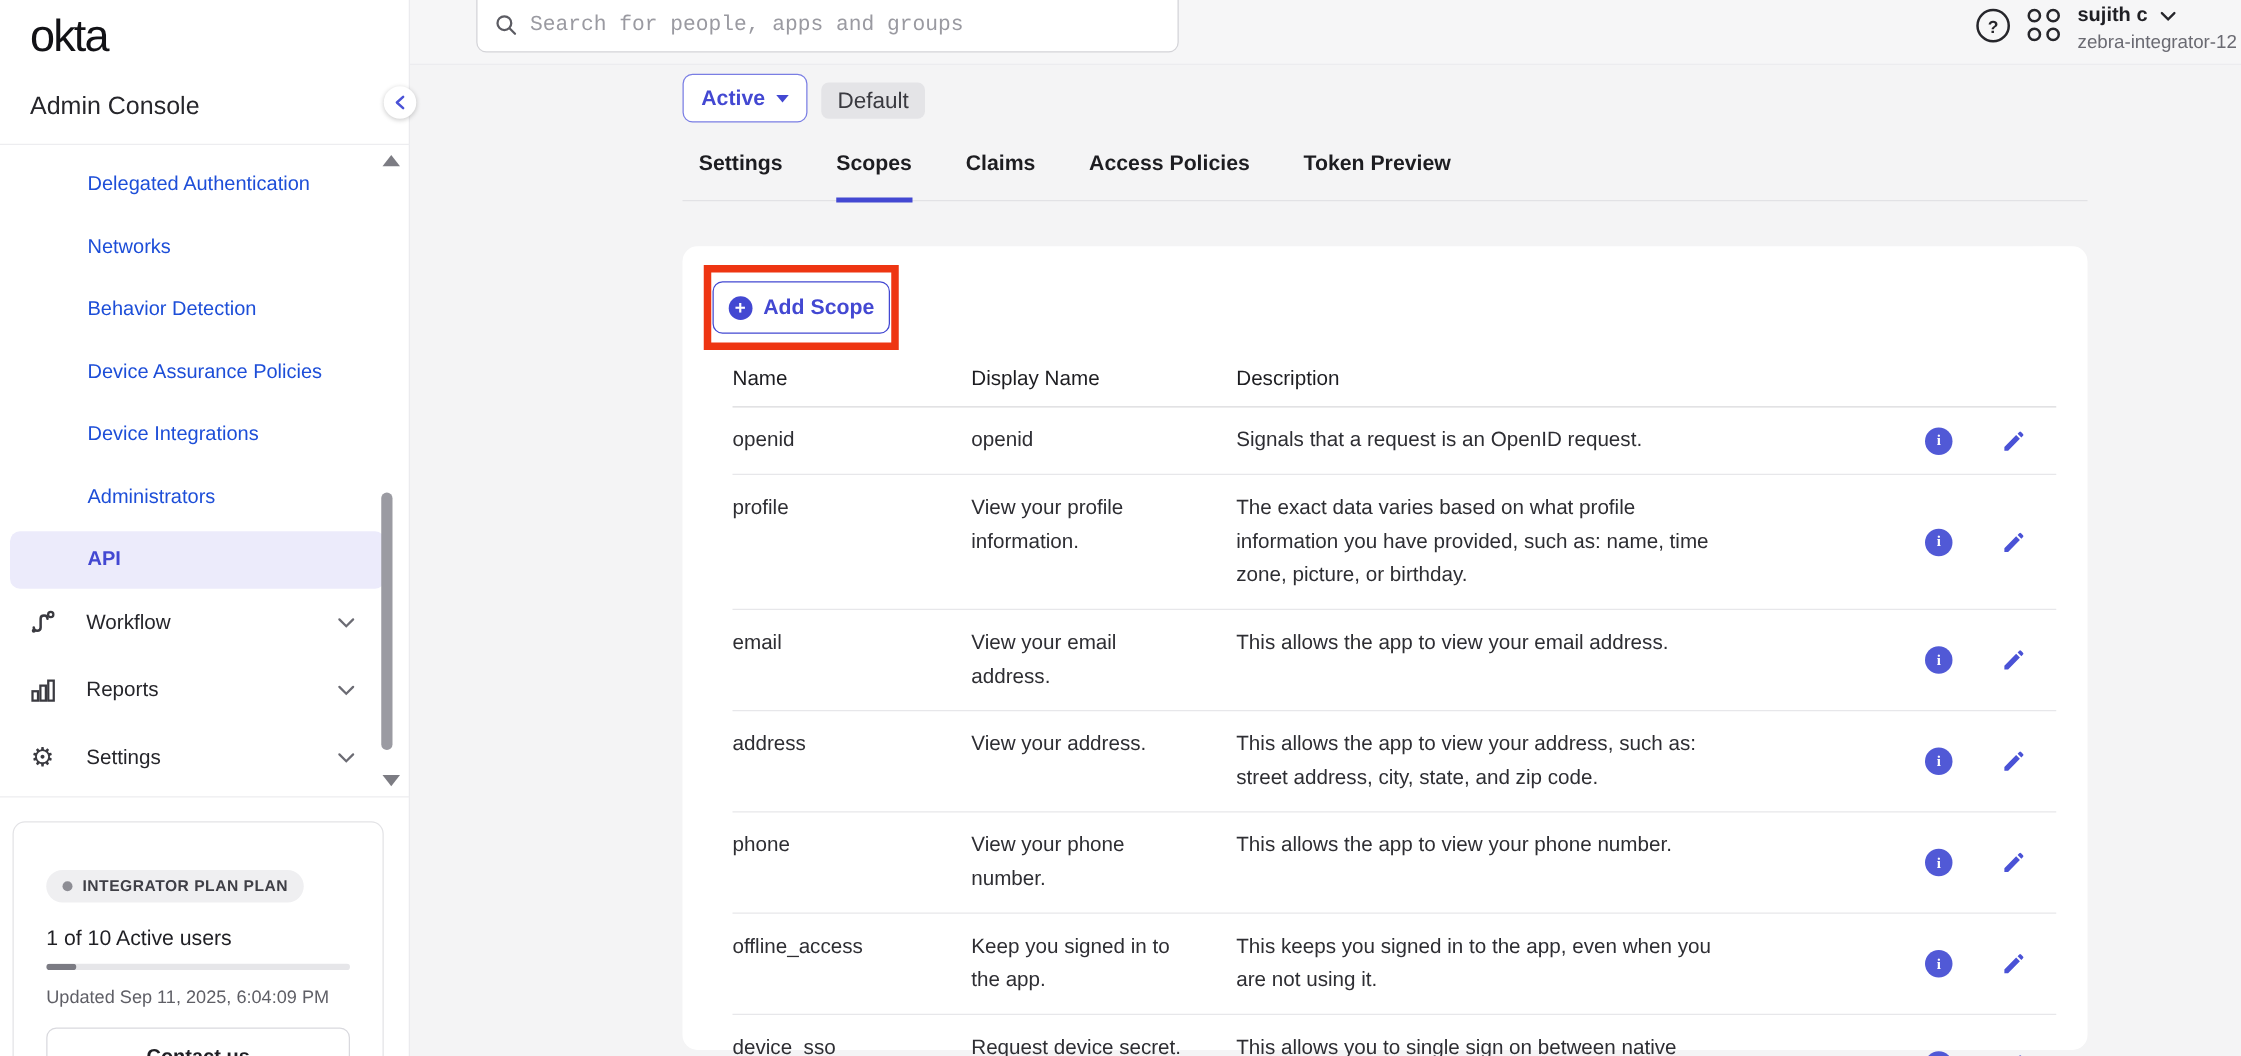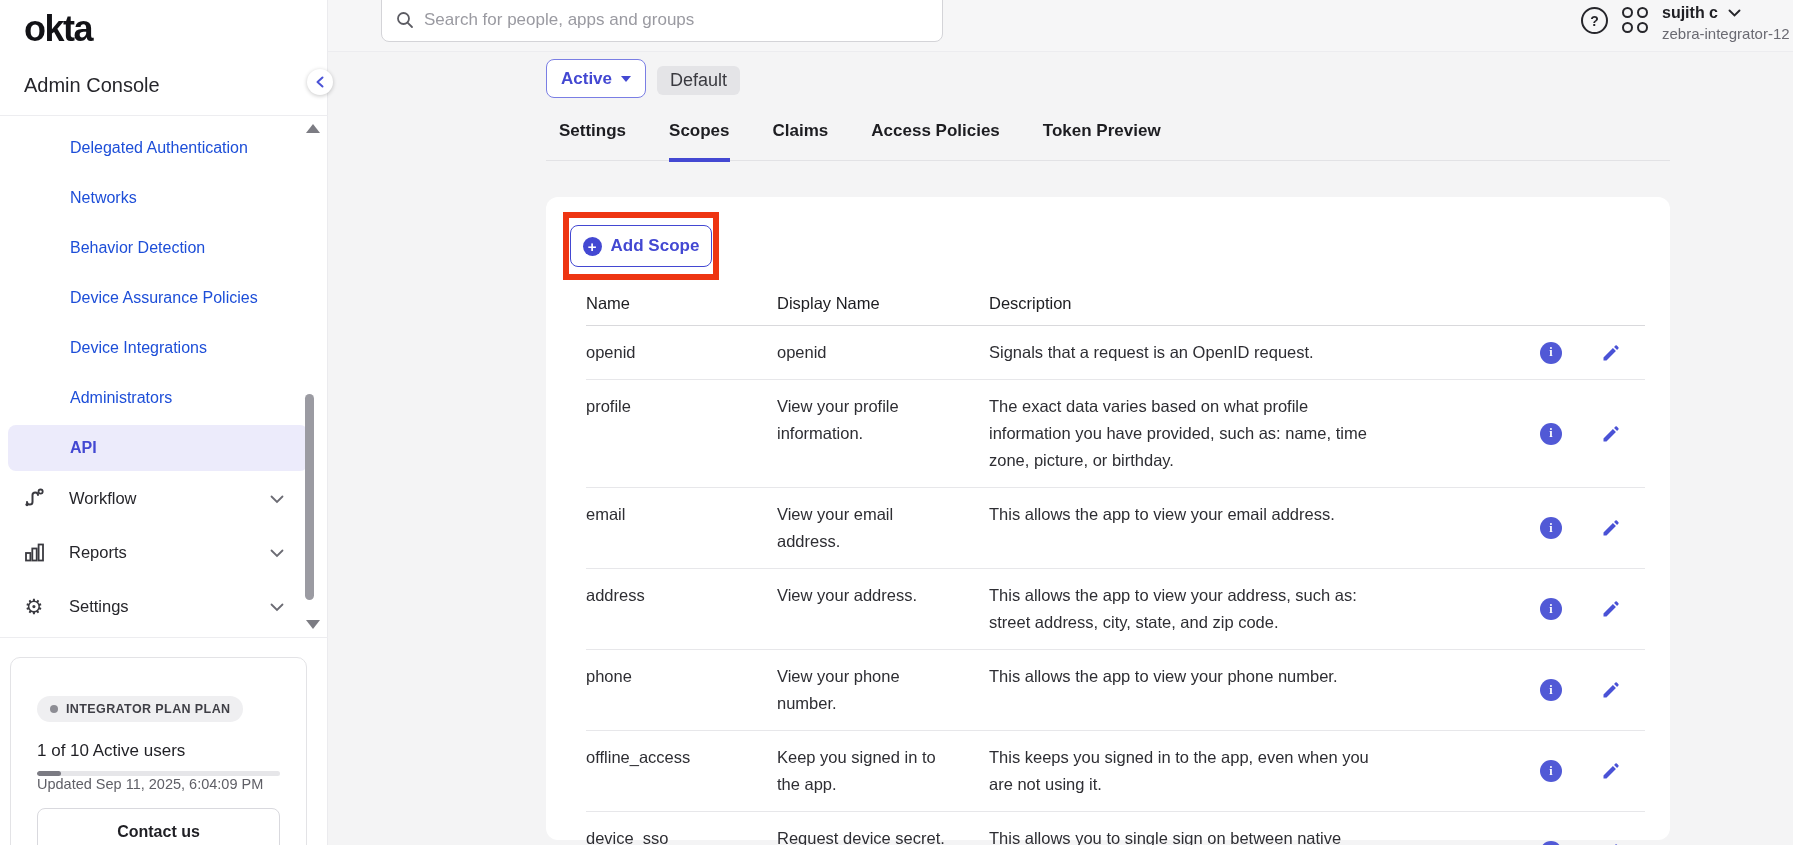--- a/index.html
+++ b/index.html
@@ -6,21 +6,21 @@
     --accent:#4348d2; --accent-soft:#ecebfb; --annotation-red:#ee3512;
     --ink:#1d1d21; --ink-2:#2f2f34; --muted:#6a6a72; --line:#e7e7ea;
     --bg:#f4f4f5; --card:#ffffff;
   }
   *{box-sizing:border-box;margin:0;padding:0}
   html,body{width:1793px;height:845px;overflow:hidden}
   body{font-family:"Liberation Sans",sans-serif;background:var(--bg);color:var(--ink-2);position:relative}
 
   
   .sidebar{position:absolute;left:0;top:0;width:328px;height:845px;background:#fff;border-right:1px solid #ebebee;z-index:3}
-  .logo{position:absolute;left:24px;top:8px;font-size:36px;font-weight:700;letter-spacing:-1.5px;color:#121216}
+  .logo{position:absolute;left:24px;top:8px;font-size:36px;font-weight:400;letter-spacing:-1.5px;color:#121216}
   .console-title{position:absolute;left:24px;top:74px;font-size:20px;color:#26262b}
   .sb-divider-top{position:absolute;left:0;top:115px;width:328px;height:1px;background:#ededf0}
   .nav{position:absolute;left:0;top:123px;width:328px}
   .subitem{display:flex;align-items:center;height:50px;margin:0 20px 0 8px;padding-left:62px;font-size:16px;color:#1d4ed8;border-radius:8px;cursor:pointer}
   .subitem.active{background:var(--accent-soft);color:var(--accent);font-weight:700;height:46px;margin-top:2px}
   .topitem{display:flex;align-items:center;height:54px;padding:0 44px 0 22px;font-size:16.5px;color:#26262b;cursor:pointer}
   .topitem .lbl{margin-left:23px}
   .topitem .chev{margin-left:auto}
   .icon24{width:24px;height:24px;display:flex;align-items:center;justify-content:center;color:#3a3a40}
   .sb-divider-bottom{position:absolute;left:0;top:637px;width:328px;height:1px;background:#ededf0}
@@ -34,27 +34,27 @@
   
   .collapse-btn{position:absolute;left:307px;top:69px;width:26px;height:26px;border-radius:50%;background:#fff;box-shadow:0 1px 4px rgba(0,0,0,.22);display:flex;align-items:center;justify-content:center;z-index:4;cursor:pointer}
 
   
   .plan-card{position:absolute;left:10px;top:657px;width:297px;height:230px;background:#fff;border:1px solid #e3e3e6;border-radius:10px;padding:38px 26px 0}
   .plan-badge{display:inline-flex;align-items:center;gap:8px;background:#efeff1;border-radius:14px;padding:6px 13px;font-size:12.5px;font-weight:700;letter-spacing:.4px;color:#3f3f46}
   .plan-badge .dot{width:8px;height:8px;border-radius:50%;background:#8d8d94}
   .plan-usage{margin-top:19px;font-size:17px;color:#1f1f24}
   .plan-bar{margin-top:10px;height:5px;border-radius:3px;background:#e6e6e9;overflow:hidden}
   .plan-bar .fill{height:100%;background:#7b7b83;border-radius:3px}
-  .plan-updated{font-size:14.5px;color:#5f5f66}
+  .plan-updated{margin-top:14px;font-size:14.5px;color:#5f5f66}
   .contact-btn{margin-top:16px;width:100%;height:48px;background:#fff;border:1px solid #d9d9de;border-radius:8px;font-family:inherit;font-size:16px;font-weight:700;color:#1f1f24;cursor:pointer}
 
   
   .topbar{position:absolute;left:328px;top:0;width:1465px;height:52px;background:#f6f6f7;border-bottom:1px solid #ececef;z-index:2}
   .search-box{position:absolute;left:53px;top:-12px;width:562px;height:54px;background:#fff;border:1px solid #d4d4d8;border-radius:8px;display:flex;align-items:center;padding:10px 14px 0}
-  .search-box input{border:0;outline:0;flex:1;font-family:Liberation Sans, sans-serif;font-size:17px;color:#2c2c31;margin-left:10px;background:transparent}
+  .search-box input{border:0;outline:0;flex:1;font-family:Liberation Mono, monospace;font-size:17px;color:#2c2c31;margin-left:10px;background:transparent}
   .search-box input::placeholder{color:#9a9aa1}
   .help-btn{position:absolute;left:1253px;top:7px;width:27px;height:27px;border:2px solid #26262b;border-radius:50%;display:flex;align-items:center;justify-content:center;font-size:14px;font-weight:700;color:#26262b;cursor:pointer}
   .apps-btn{position:absolute;left:1294px;top:7px;width:28px;height:28px;display:grid;grid-template-columns:11px 11px;grid-template-rows:11px 11px;gap:4px;cursor:pointer}
   .apps-btn i{width:11px;height:11px;border:2.4px solid #26262b;border-radius:50%}
   .user-menu{position:absolute;left:1334px;top:4px;width:131px;overflow:hidden;cursor:pointer}
   .user-name{display:flex;align-items:center;gap:10px;font-size:16px;font-weight:600;color:#1f1f24;white-space:nowrap}
   .org-name{margin-top:3px;font-size:15px;color:#6a6a72;white-space:nowrap}
 
   
   .main{position:absolute;left:328px;top:52px;width:1465px;height:793px}

